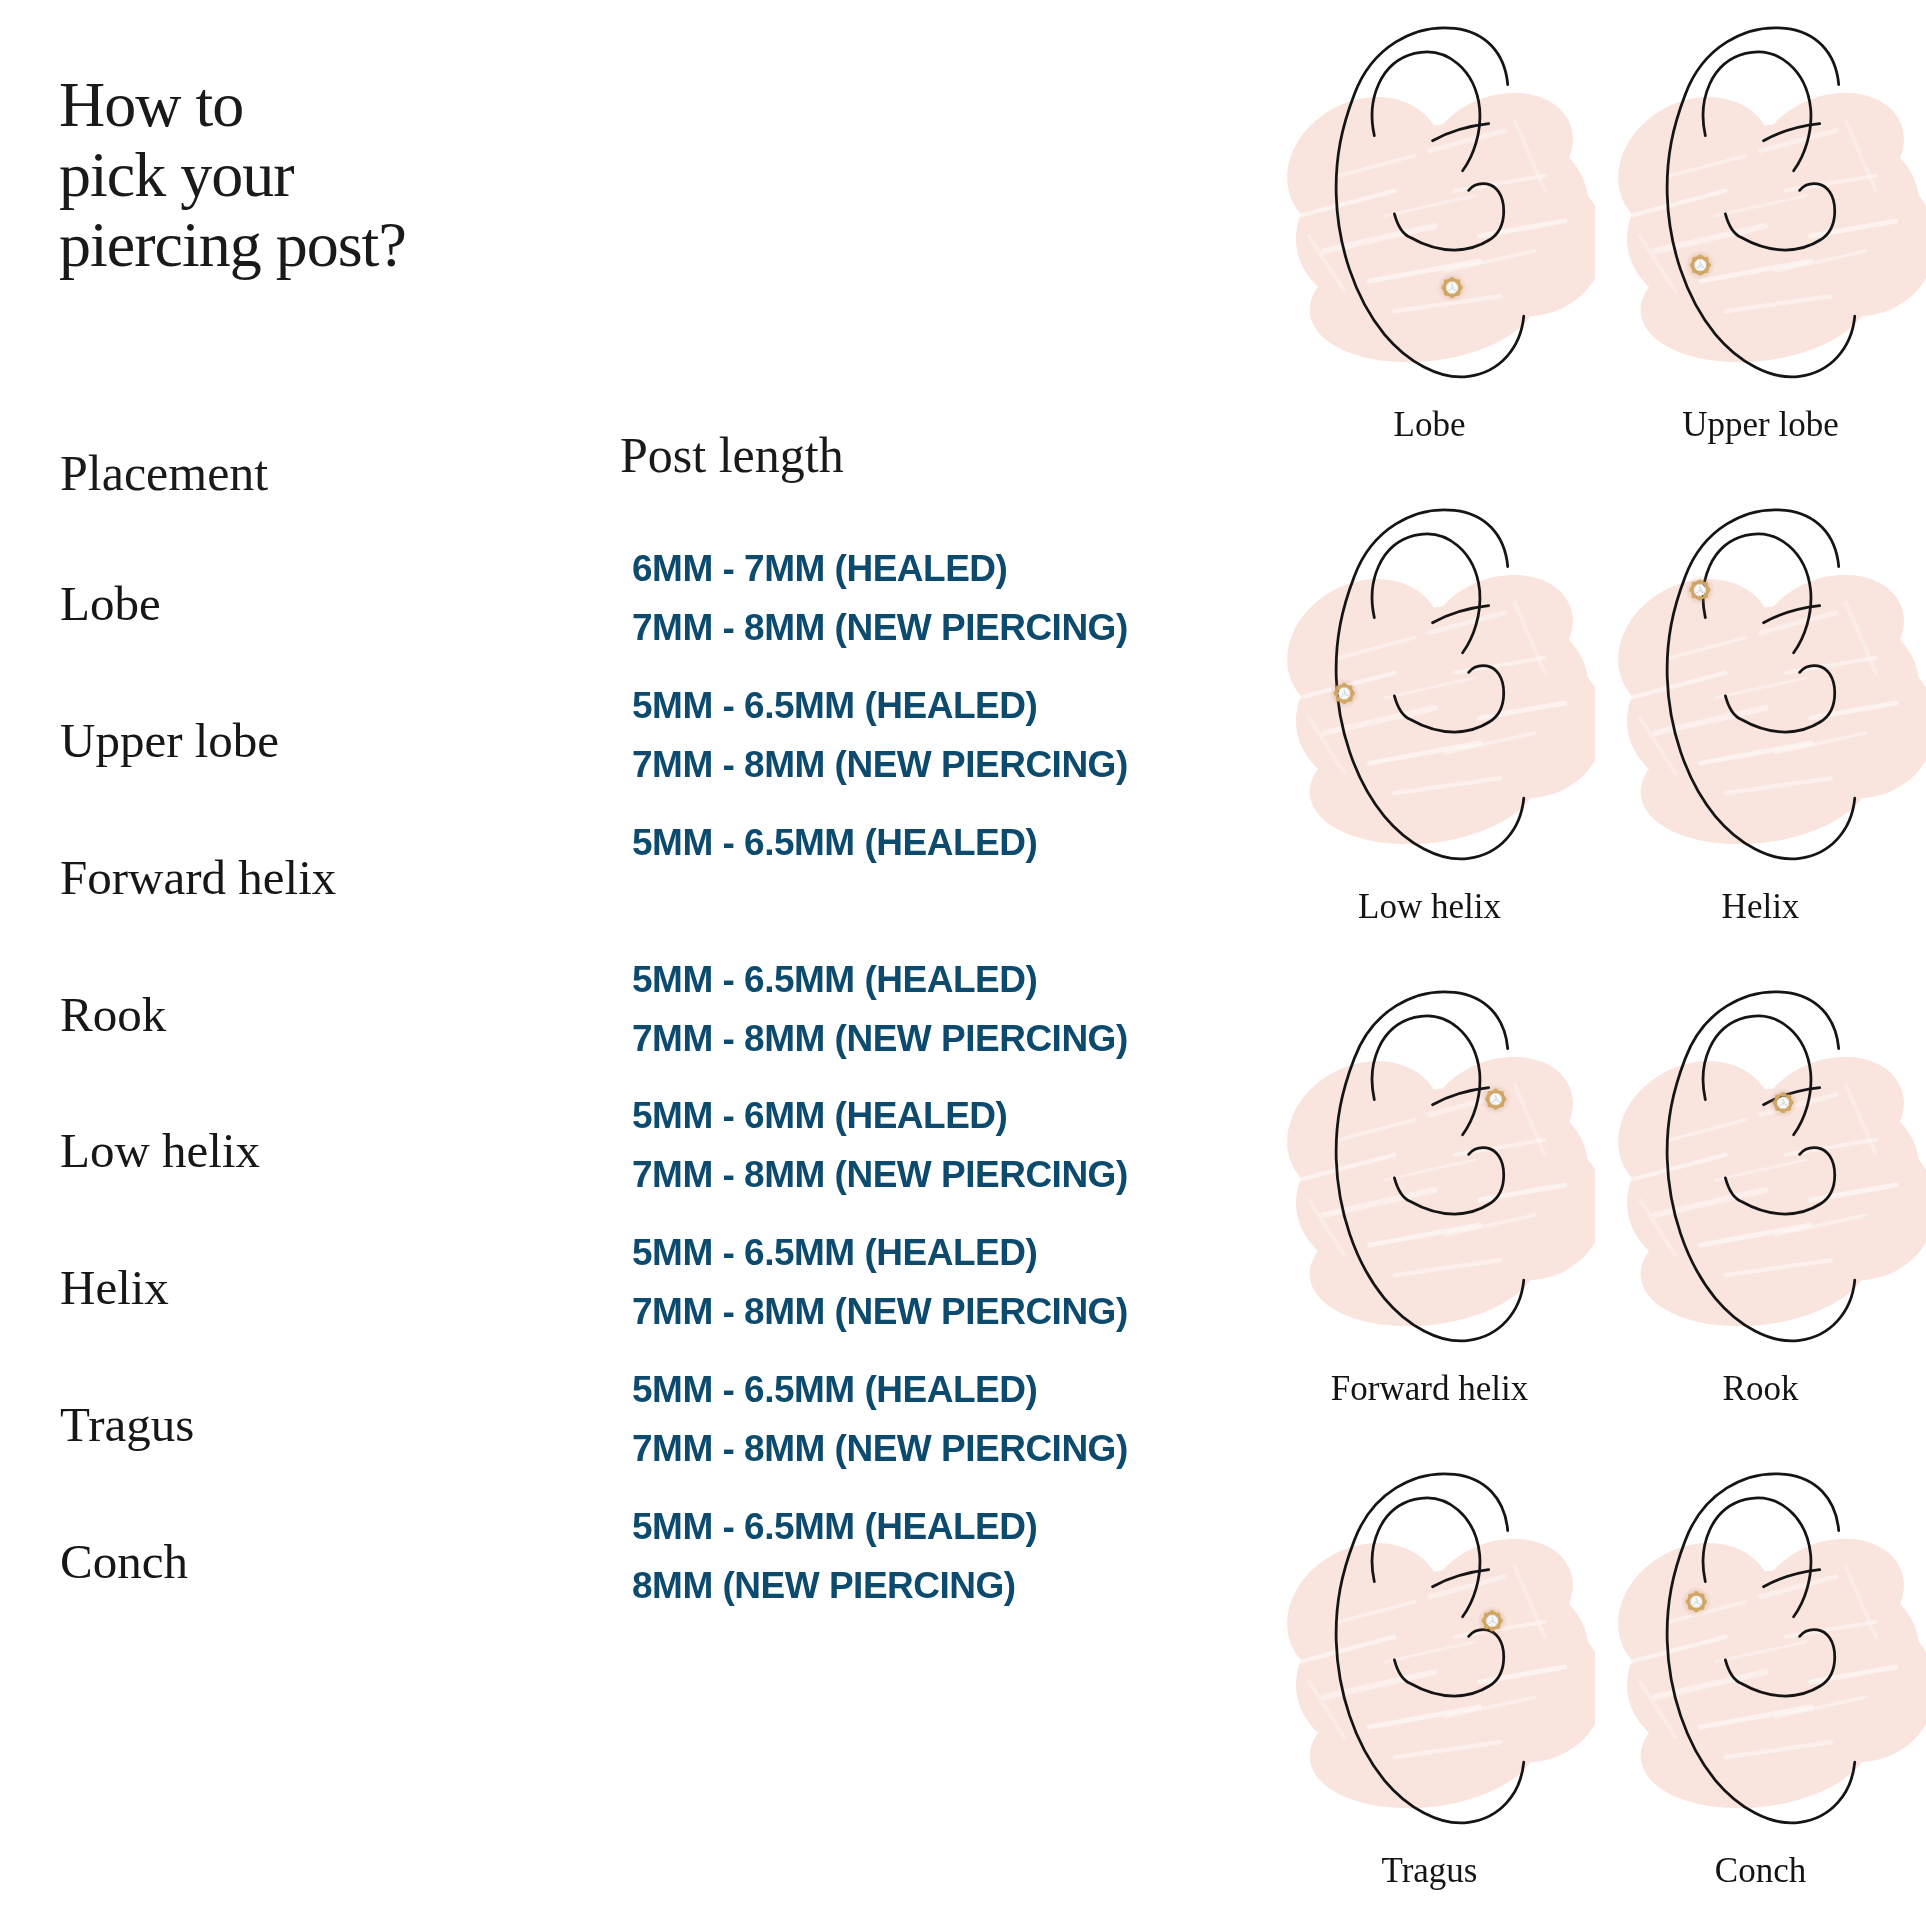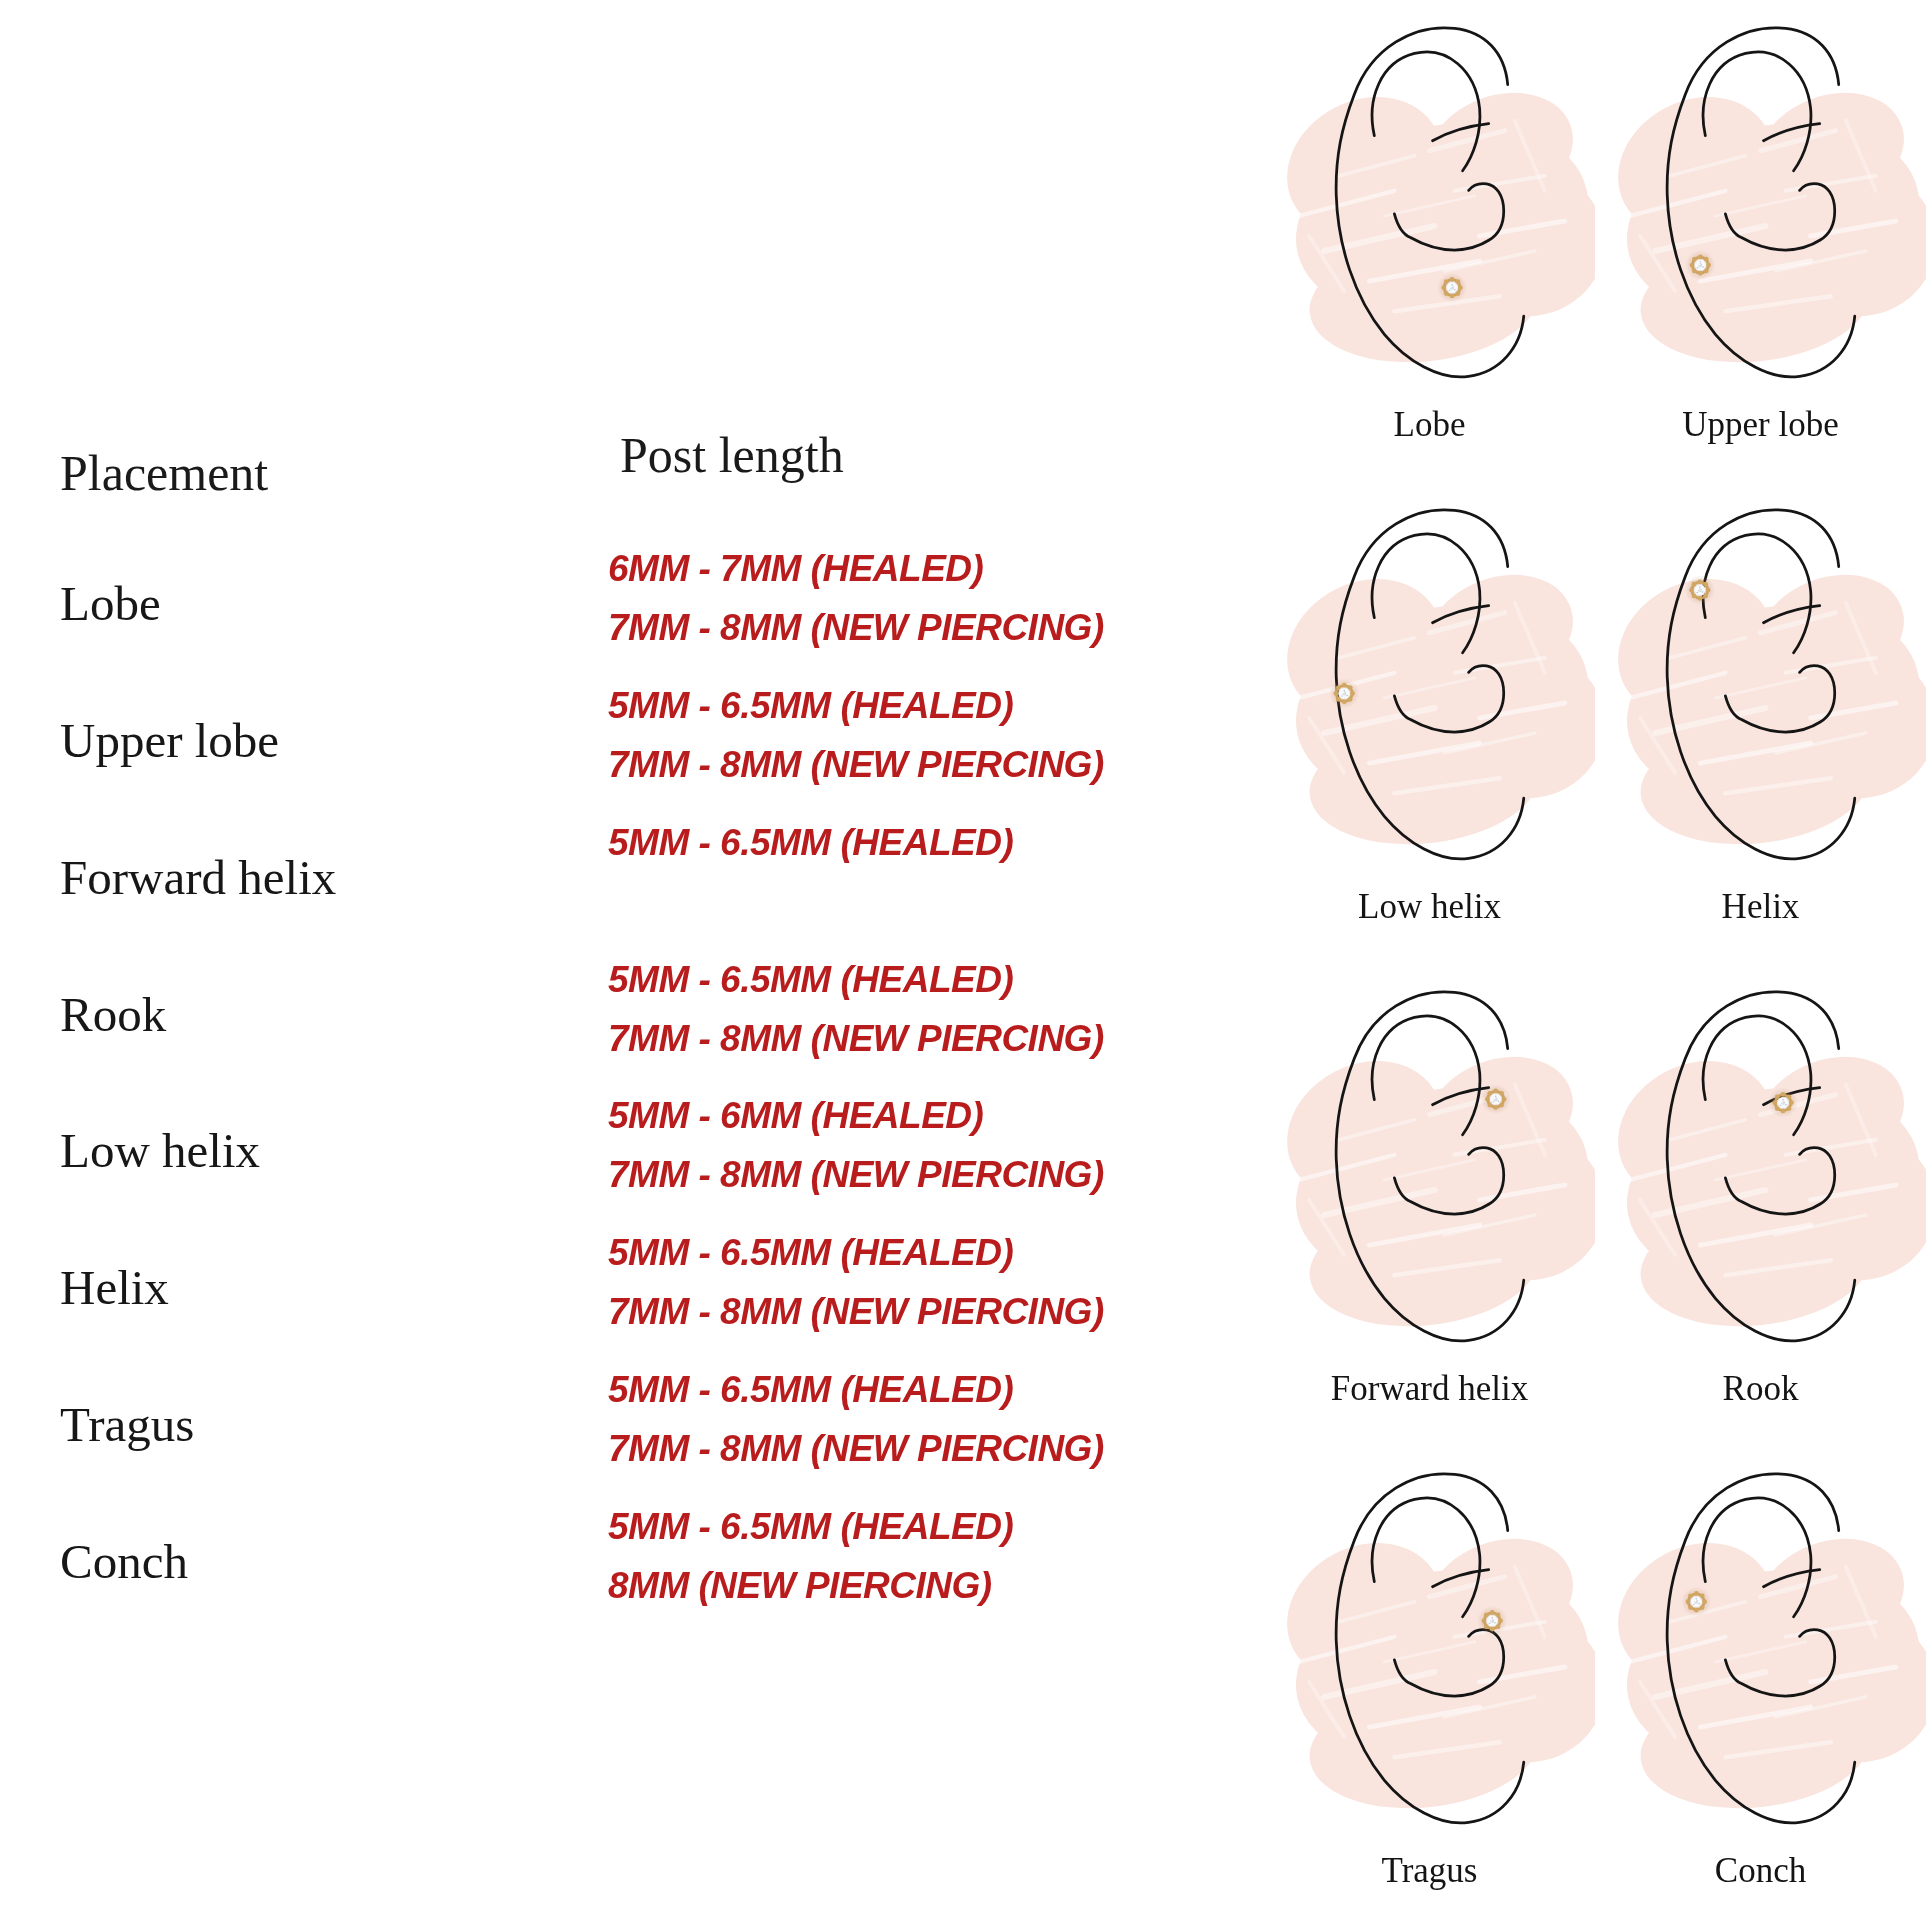--- a/index.html
+++ b/index.html
@@ -14,22 +14,22 @@
   }
   .col-header{position:absolute;font-size:50px;line-height:1;color:#1a1a1a;}
   .col-header.placement-h{left:60px;top:430px;margin-top:18px;}
   .col-header.postlen-h{left:620px;top:430px;text-align:right;}
 
   .prow{position:absolute;left:0;width:1264px;height:131px;}
   .prow .placement{
     position:absolute;left:60px;top:29px;font-size:49px;line-height:1;color:#171717;
   }
   .prow .len{
-    position:absolute;left:608px;font-family:"Liberation Sans","DejaVu Sans",sans-serif;
-    font-weight:700;font-size:37px;line-height:1;letter-spacing:-0.5px;color:#b91c1c;font-style:italic;
+    position:absolute;left:632px;font-family:"Liberation Sans","DejaVu Sans",sans-serif;
+    font-weight:700;font-size:37px;line-height:1;letter-spacing:-0.5px;color:#0c4a6e;
   }
   .prow .l1{top:0;}
   .prow .l2{top:59px;}
 
   
   .ears{
     position:absolute;left:1264px;top:0;width:662px;height:1926px;
     display:grid;grid-template-columns:331px 331px;grid-template-rows:repeat(4,482px);
   }
   .ear-cell{position:relative;width:331px;height:482px;}
@@ -125,20 +125,25 @@
         </g>
         <g fill="#ffffff">
           <circle cx="-2" cy="-2" r="1.8"></circle>
             <circle cx="4" cy="-4.5" r="1.4"></circle>
             <circle cx="-5.5" cy="2.5" r="1.3"></circle>
         </g>
       </g>
     </defs>
   </svg>
 
+  <div class="title">
+    <div>How to</div>
+    <div>pick your</div>
+    <div>piercing post?</div>
+  </div>
 
   <div class="col-header placement-h">Placement</div>
   <div class="col-header postlen-h">Post length</div>
 
   <div class="prow" style="top:550px">
     <div class="placement">Lobe</div>
     <div class="len l1">6MM - 7MM (HEALED)</div>
     <div class="len l2">7MM - 8MM (NEW PIERCING)</div>
   </div>
   <div class="prow" style="top:687px">

